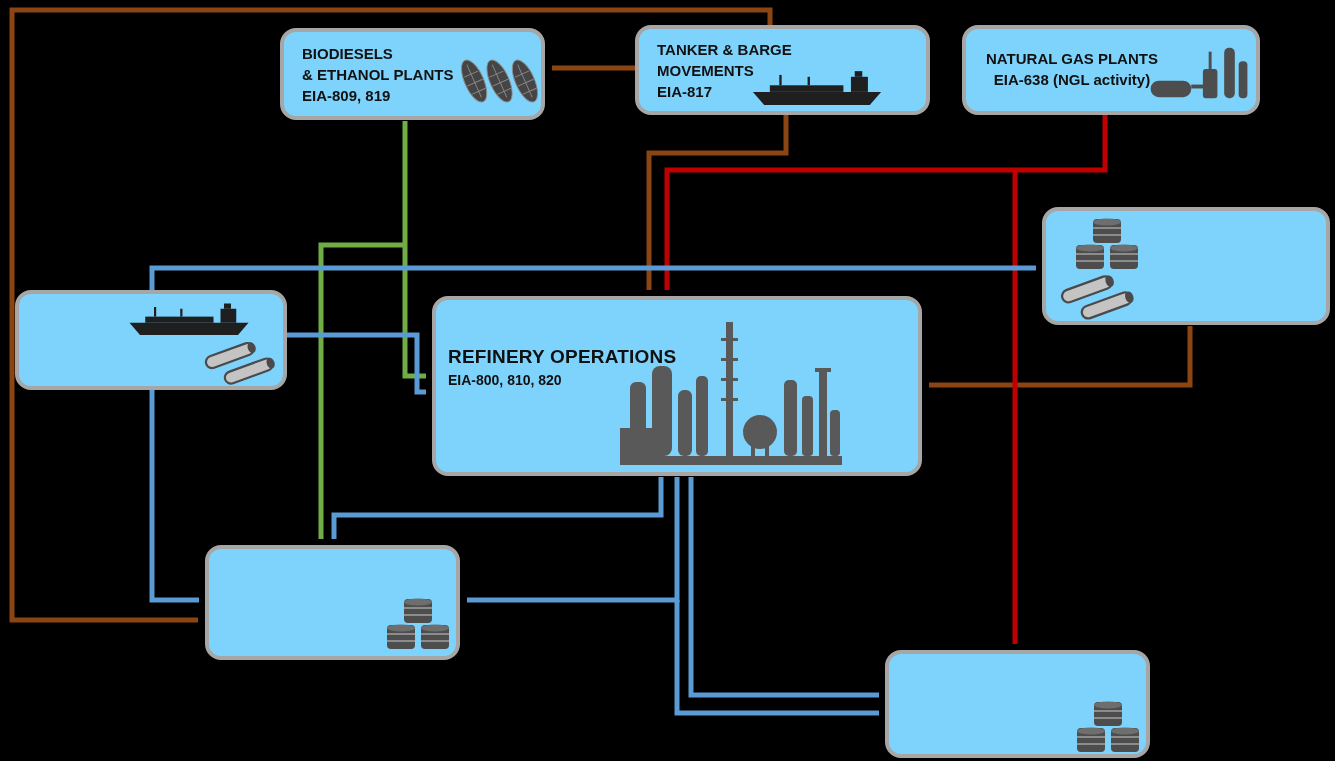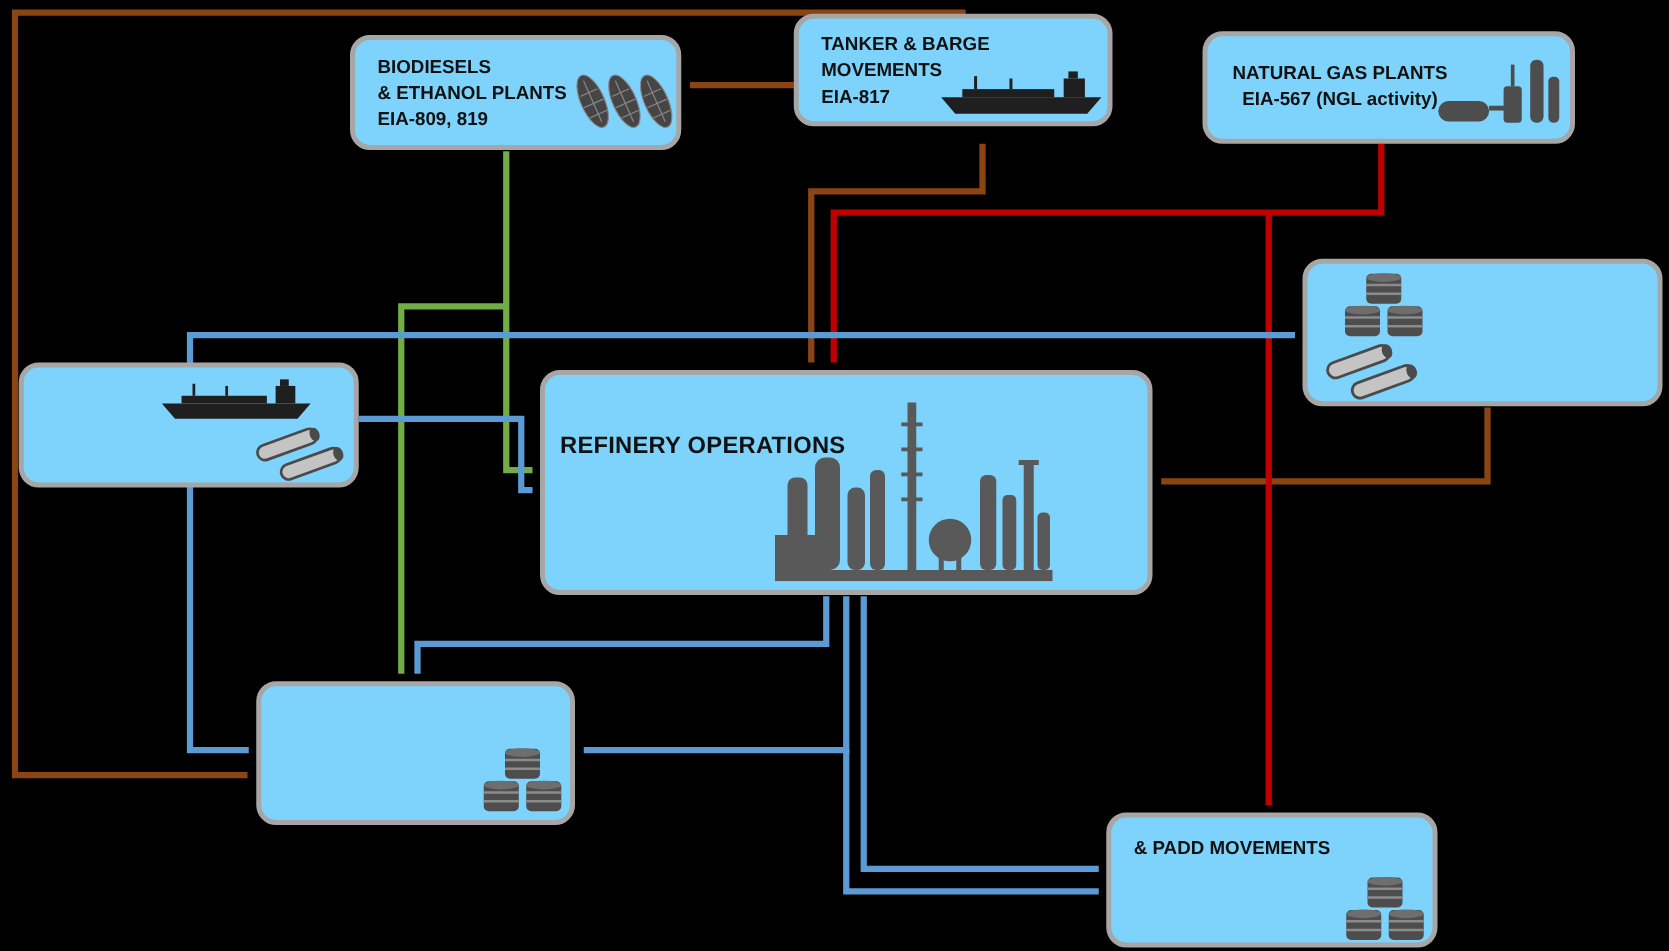--- a/index.html
+++ b/index.html
@@ -82,42 +82,42 @@
             <ellipse rx="10" ry="24"></ellipse>
             <line x1="0" y1="-19" x2="0" y2="19"></line>
             <line x1="-8" y1="-8" x2="8" y2="-8"></line>
             <line x1="-9" y1="2" x2="9" y2="2"></line>
             <line x1="-8" y1="12" x2="8" y2="12"></line>
           </g>
       </g>
     </svg>
   </div>
 
-  <div class="node" style="left:635px;top:11px;width:255px;height:90px;padding-left:30px;">
+  <div class="node" style="left:635px;top:25px;width:295px;height:90px;padding-left:30px;">
     <div class="node-text" style="left:18px;top:10px;">
       <div>TANKER &amp; BARGE</div>
       <div>MOVEMENTS</div>
       <div>EIA-817</div>
     </div>
     <svg class="icon" style="left:112px;top:38px;" width="132" height="46" viewBox="0 0 140 48">
       <g fill="#1f1f1f">
         <path d="M2 26 L138 26 L126 40 L14 40 Z"></path>
         <rect x="106" y="10" width="18" height="16"></rect>
         <rect x="110" y="4" width="8" height="6"></rect>
         <rect x="20" y="19" width="78" height="7"></rect>
         <rect x="30" y="8" width="2.5" height="11"></rect>
         <rect x="60" y="10" width="2.5" height="9"></rect>
       </g>
     </svg>
   </div>
 
   <div class="node" style="left:962px;top:25px;width:298px;height:90px;text-align:center;">
     <div class="node-text" style="left:20px;top:19px;">
       <div>NATURAL GAS PLANTS</div>
-      <div>EIA-567 (NGL activity)</div>
+      <div>EIA-638 (NGL activity)</div>
     </div>
     <svg class="icon" style="left:182px;top:13px;" width="103" height="60" viewBox="0 0 105 62">
       <g fill="#4d4d4d">
         <rect x="2" y="40" width="42" height="17" rx="8.5"></rect>
         <rect x="44" y="44" width="16" height="4"></rect>
         <rect x="56" y="28" width="15" height="30" rx="3"></rect>
         <rect x="62" y="10" width="3" height="18"></rect>
         <rect x="78" y="6" width="11" height="52" rx="5"></rect>
         <rect x="93" y="20" width="9" height="38" rx="4"></rect>
       </g>
@@ -178,20 +178,21 @@
       <g transform="translate(28,44) rotate(-20)">
           <rect width="58" height="14" rx="7" fill="#c4c4c4" stroke="#4a4a4a" stroke-width="2.5"></rect>
           <ellipse cx="56" cy="7" rx="4.5" ry="6.5" fill="#4a4a4a"></ellipse>
         </g>
     </svg>
   </div>
 
   <div class="node" style="left:432px;top:296px;width:490px;height:180px;">
     <div class="node-text big" style="left:12px;top:44px;">
       <div class="l1">REFINERY OPERATIONS</div>
+      <div class="l2">EIA-800, 810, 820</div>
     </div>
     <svg class="icon" style="left:182px;top:20px;" width="230" height="145" viewBox="0 0 230 145">
       <g fill="#595959">
         <rect x="2" y="136" width="222" height="9"></rect>
         <rect x="2" y="108" width="40" height="28"></rect>
         <rect x="12" y="62" width="16" height="74" rx="6"></rect>
         <rect x="34" y="46" width="20" height="90" rx="8"></rect>
         <rect x="60" y="70" width="14" height="66" rx="6"></rect>
         <rect x="78" y="56" width="12" height="80" rx="5"></rect>
         <rect x="108" y="2" width="7" height="134"></rect>
@@ -231,21 +232,20 @@
             <ellipse cx="14" cy="3" rx="14" ry="3.5" fill="#6e6e6e"></ellipse>
             <rect y="8" width="28" height="2" fill="#8c8c8c"></rect>
             <rect y="15" width="28" height="2" fill="#8c8c8c"></rect>
           </g>
       </g>
     </svg>
   </div>
 
   <div class="node" style="left:885px;top:650px;width:265px;height:108px;">
     <div class="node-text" style="left:18px;top:14px;">
-      <div>&amp; PADD MOVEMENTS</div>
     </div>
     <svg class="icon" style="left:186px;top:46px;" width="66" height="55" viewBox="0 0 66 55">
       <g>
         <g transform="translate(19,2)">
             <rect width="28" height="24" rx="4" fill="#4d4d4d"></rect>
             <ellipse cx="14" cy="3" rx="14" ry="3.5" fill="#6e6e6e"></ellipse>
             <rect y="8" width="28" height="2" fill="#8c8c8c"></rect>
             <rect y="15" width="28" height="2" fill="#8c8c8c"></rect>
           </g>
         <g transform="translate(2,28)">

